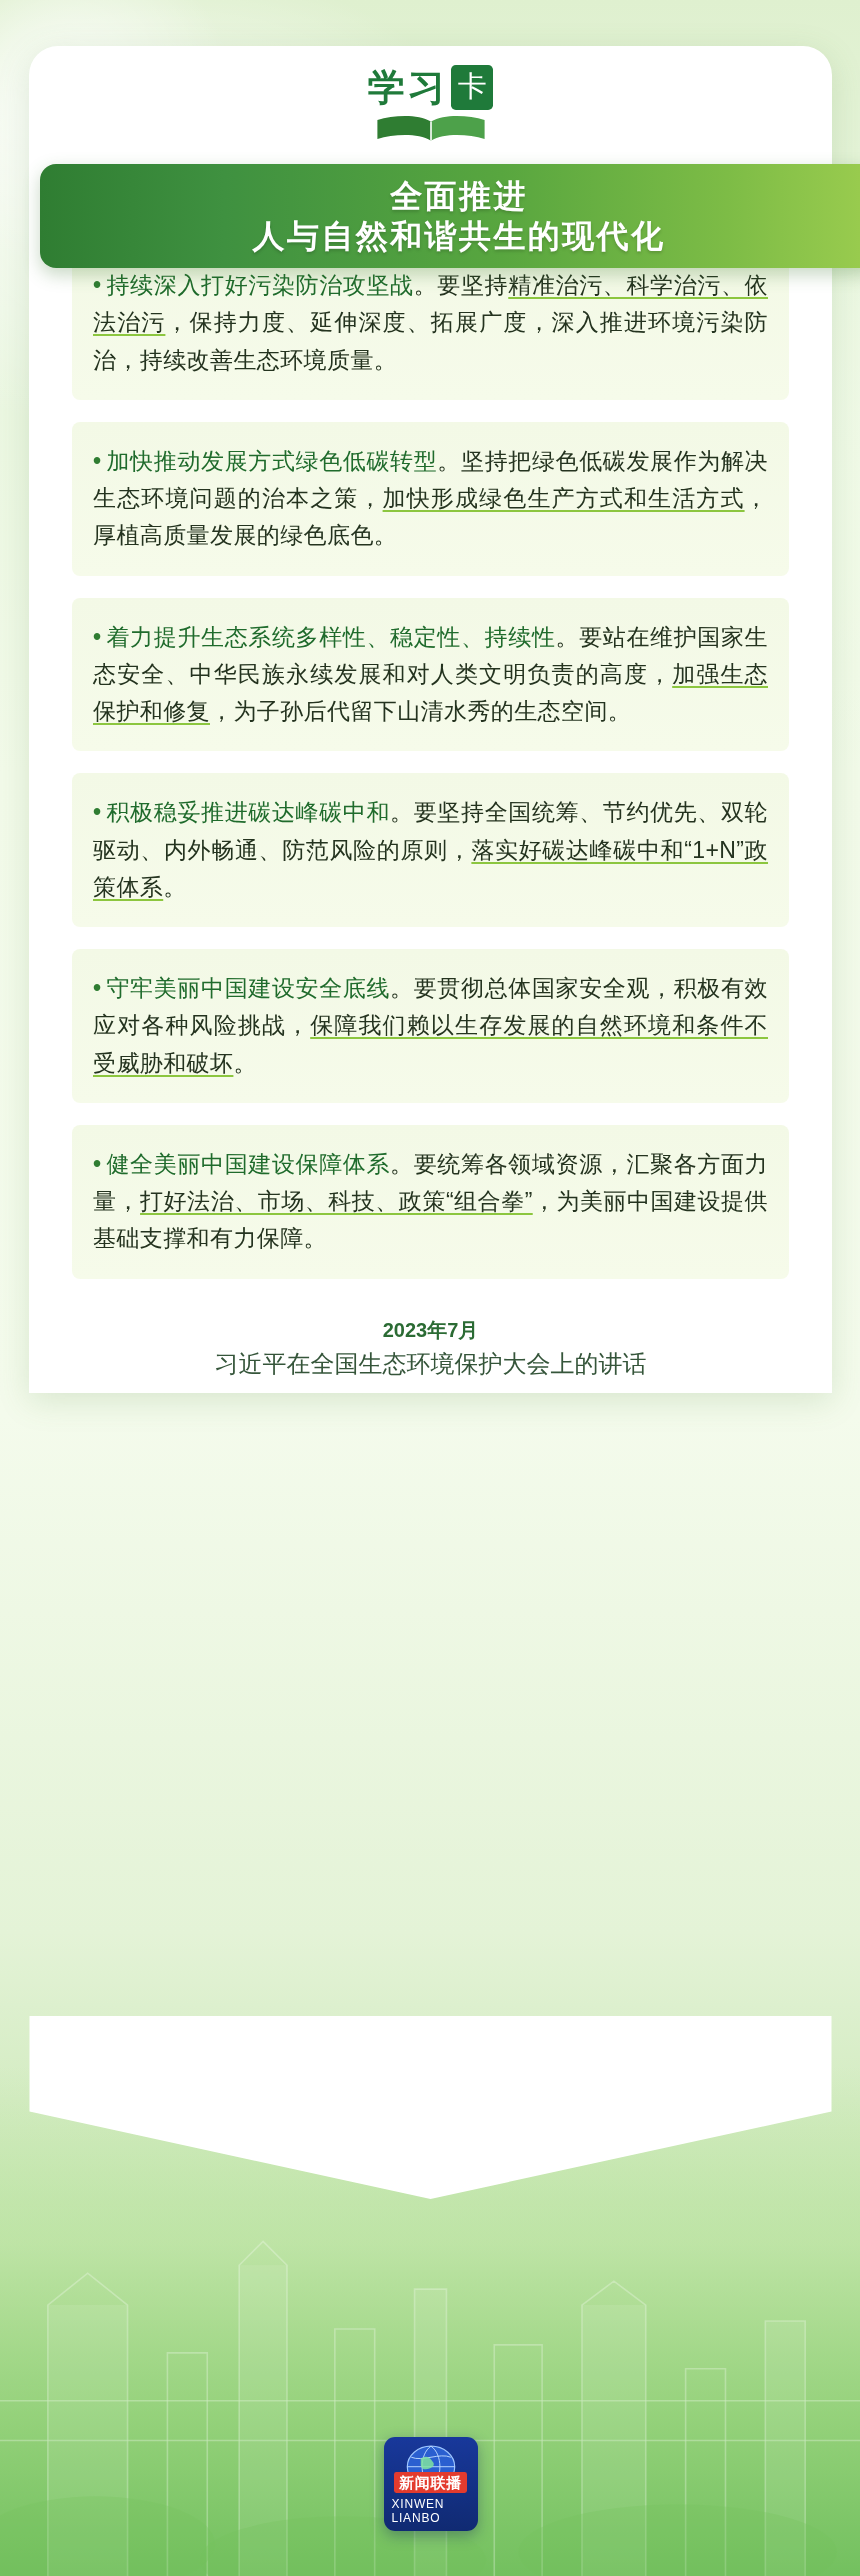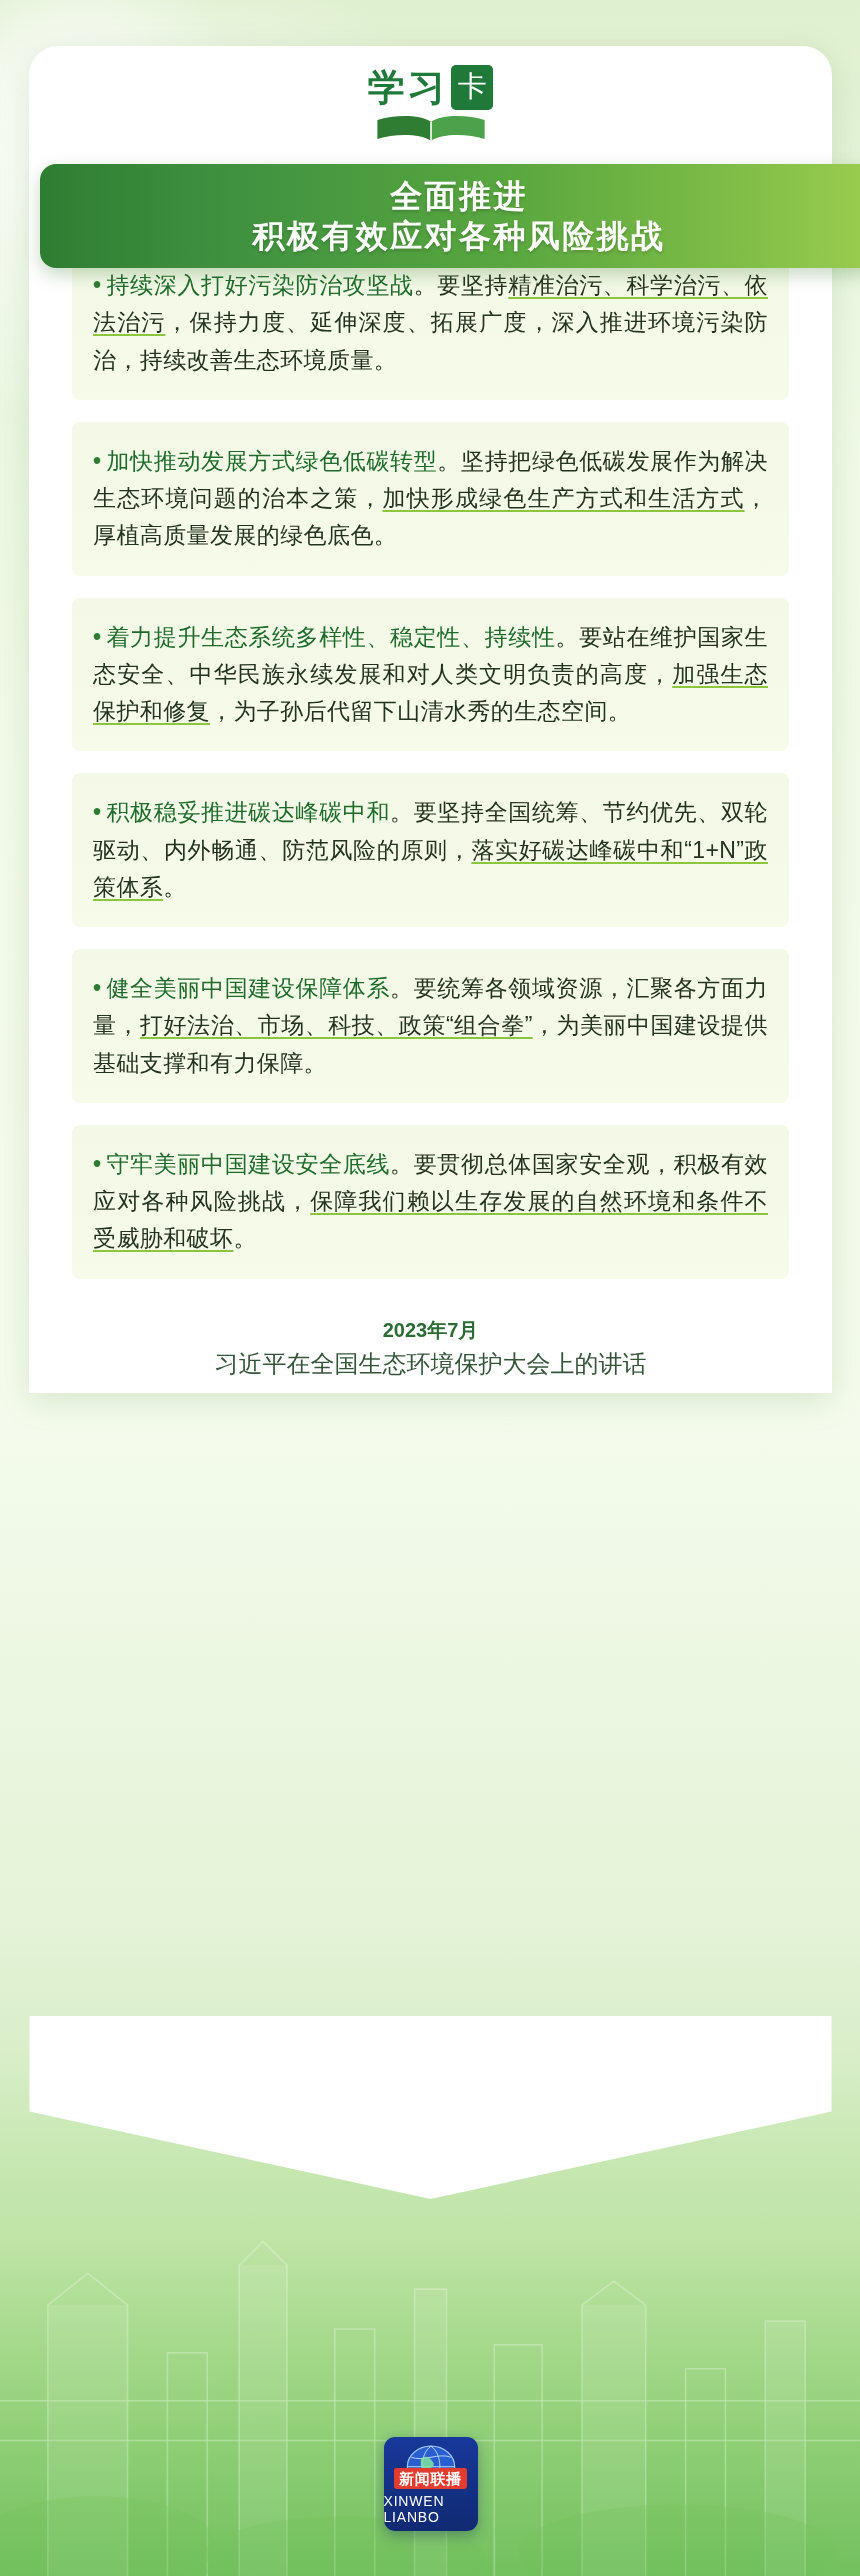--- a/index.html
+++ b/index.html
@@ -213,23 +213,24 @@
     letter-spacing: 0.8px;
     padding: 1.6px 4.8px;
     border-radius: 2.4px;
     line-height: 1.2;
     font-family: Liberation Sans, sans-serif;
   }
   .badge .en {
     position: relative;
     z-index: 2;
     color: #ffffff;
-    font-size: 14px;
+    font-size: 12px;
     letter-spacing: 0.8px;
     margin-top: 3.2px;
+    margin-left: 8px;
   }
 </style>
 </head>
 <body>
 
 <div class="page">
 
   <div class="bg-glow-tl"></div>
 
   <div class="bg-bottom"></div>
@@ -276,21 +277,21 @@
       </div>
       <svg class="logo-book" viewBox="0 0 150 36">
         <path d="M75 8 C58 -2 28 0 8 6 L8 30 C28 24 58 22 75 32 Z" fill="#2f7d32"></path>
         <path d="M75 8 C92 -2 122 0 142 6 L142 30 C122 24 92 22 75 32 Z" fill="#4da14a"></path>
         <path d="M75 8 L75 32" stroke="#ffffff" stroke-width="2"></path>
       </svg>
     </div>
 
     <div class="banner">
       <div class="banner-line">全面推进</div>
-      <div class="banner-line l2">积极有效应对各种风险挑战</div>
+      <div class="banner-line l2">人与自然和谐共生的现代化</div>
     </div>
 
     <div class="content">
 
       <div class="item">
         <p>
           <span class="bullet">•</span><span class="lead">持续深入打好污染防治攻坚战</span><span>。要坚持</span><span class="ul">精准治污、科学治污、依法治污</span><span>，保持力度、延伸深度、拓展广度，深入推进环境污染防治，持续改善生态环境质量。</span>
         </p>
       </div>
 
@@ -307,27 +308,27 @@
       </div>
 
       <div class="item">
         <p>
           <span class="bullet">•</span><span class="lead">积极稳妥推进碳达峰碳中和</span><span>。要坚持全国统筹、节约优先、双轮驱动、内外畅通、防范风险的原则，</span><span class="ul">落实好碳达峰碳中和“1+N”政策体系</span><span>。</span>
         </p>
       </div>
 
       <div class="item">
         <p>
+          <span class="bullet">•</span><span class="lead">守牢美丽中国建设安全底线</span><span>。要贯彻总体国家安全观，积极有效应对各种风险挑战，</span><span class="ul">保障我们赖以生存发展的自然环境和条件不受威胁和破坏</span><span>。</span>
+        </p>
+      </div>
+
+      <div class="item">
+        <p>
           <span class="bullet">•</span><span class="lead">健全美丽中国建设保障体系</span><span>。要统筹各领域资源，汇聚各方面力量，</span><span class="ul">打好法治、市场、科技、政策“组合拳”</span><span>，为美丽中国建设提供基础支撑和有力保障。</span>
-        </p>
-      </div>
-
-      <div class="item">
-        <p>
-          <span class="bullet">•</span><span class="lead">守牢美丽中国建设安全底线</span><span>。要贯彻总体国家安全观，积极有效应对各种风险挑战，</span><span class="ul">保障我们赖以生存发展的自然环境和条件不受威胁和破坏</span><span>。</span>
         </p>
       </div>
 
       <div class="meta">
         <div class="date">2023年7月</div>
         <div class="src">习近平在全国生态环境保护大会上的讲话</div>
       </div>
 
     </div>
   </div>

